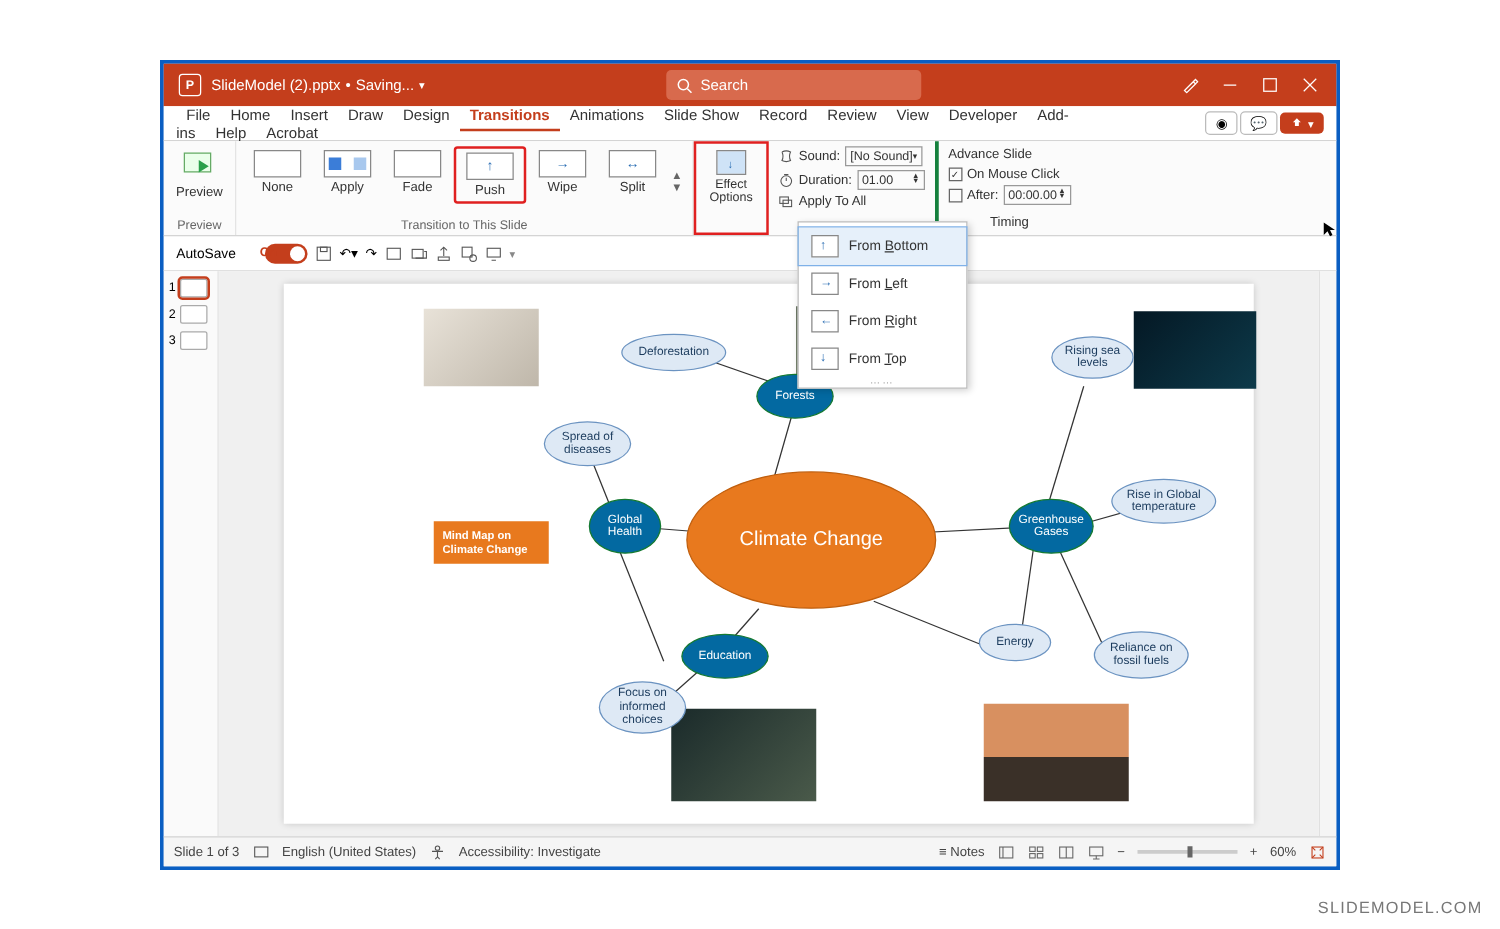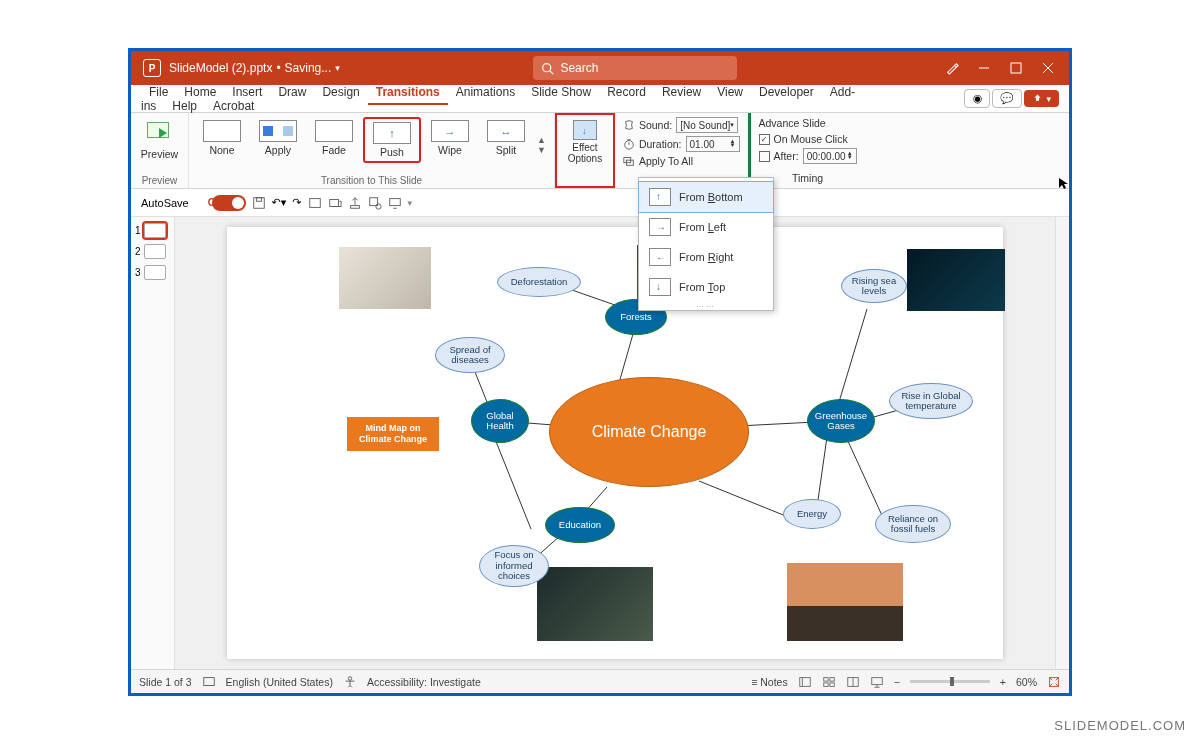--- a/index.html
+++ b/index.html
@@ -54,21 +54,21 @@
 .effmenu .mi.sel { background:#e6f0fa; outline:1px solid #7fb1e8; }
 .effmenu .drag { height:4px; display:flex; justify-content:center; font-size:8px; color:#aaa; letter-spacing:2px; }
 .micon { width:22px; height:18px; border:1px solid #888; background:#fff; position:relative; }
 
 
 .node { position:absolute; border-radius:50%; display:flex; align-items:center; justify-content:center; text-align:center; font-size:9.5px; line-height:1.1; border:1px solid #333; }
 .node.green { background:#0369a1; color:#fff; border-color:#157a32; }
 .node.blue { background:#dee9f5; border-color:#6b93c1; color:#1a3a5c; }
 .node.orange { background:#e8791e; color:#fff; border-color:#c05f0e; font-size:16px; }
 .imgph { position:absolute; background:#555; }
-.tag { position:absolute; background:#e8791e; color:#fff; font-size:9px; padding:6px 7px; text-align:center; font-weight:bold; line-height:1.2; }
+.tag { position:absolute; background:#e8791e; color:#fff; font-size:9px; padding:6px 7px; text-align:left; font-weight:bold; line-height:1.2; }
 svg.lines { position:absolute; left:0; top:0; width:100%; height:100%; }
 
 .sicon { width:14px; height:14px; }
 .chk { width:11px; height:11px; border:1px solid #666; display:inline-flex; align-items:center; justify-content:center; font-size:8px; }
 
 
 .tarrow { position:absolute; font-size:9px; color:#2a6db3; }
 </style>
 </head>
 <body>

